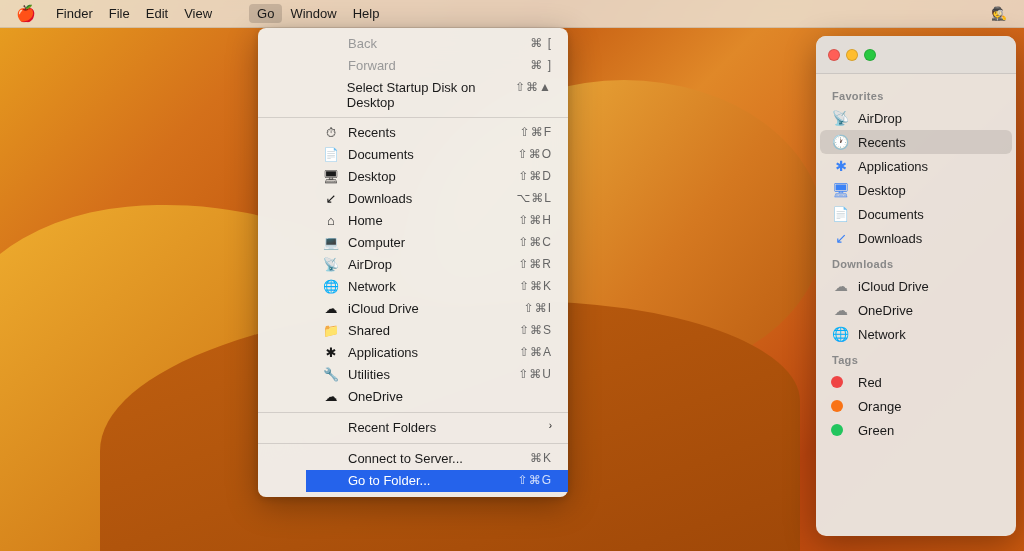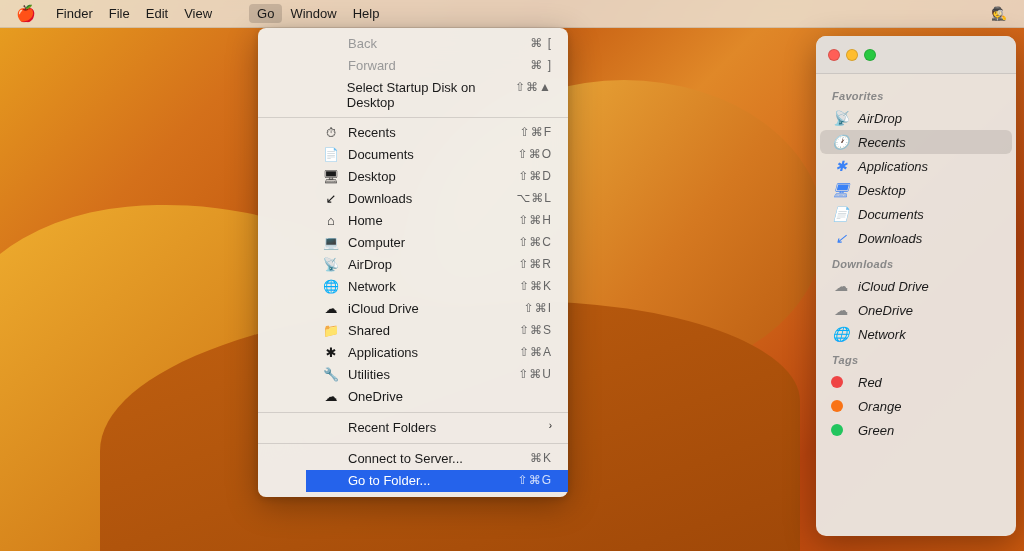--- a/index.html
+++ b/index.html
@@ -181,21 +181,20 @@
       margin-right: 6px;
       cursor: pointer;
     }
     .tl-red { background: #ff5f57; border: 1px solid rgba(0,0,0,0.15); }
     .tl-yellow { background: #ffbd2e; border: 1px solid rgba(0,0,0,0.15); }
     .tl-green { background: #28c840; border: 1px solid rgba(0,0,0,0.15); }
 
     .finder-sidebar {
       padding: 8px 0;
       overflow-y: auto;
-      font-style: italic;
     }
 
     .sidebar-section-label {
       padding: 8px 16px 4px;
       font-size: 11px;
       font-weight: 600;
       color: #888;
       letter-spacing: 0.3px;
       text-transform: none;
     }

